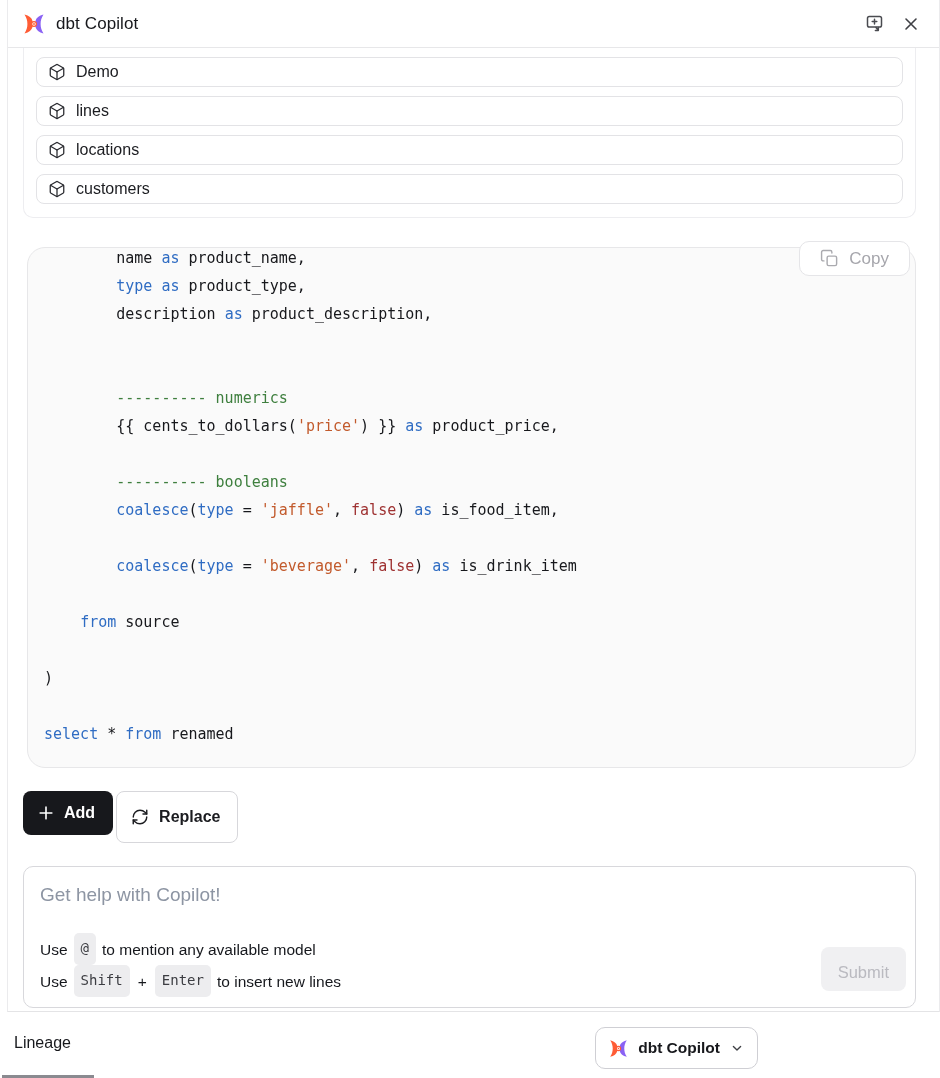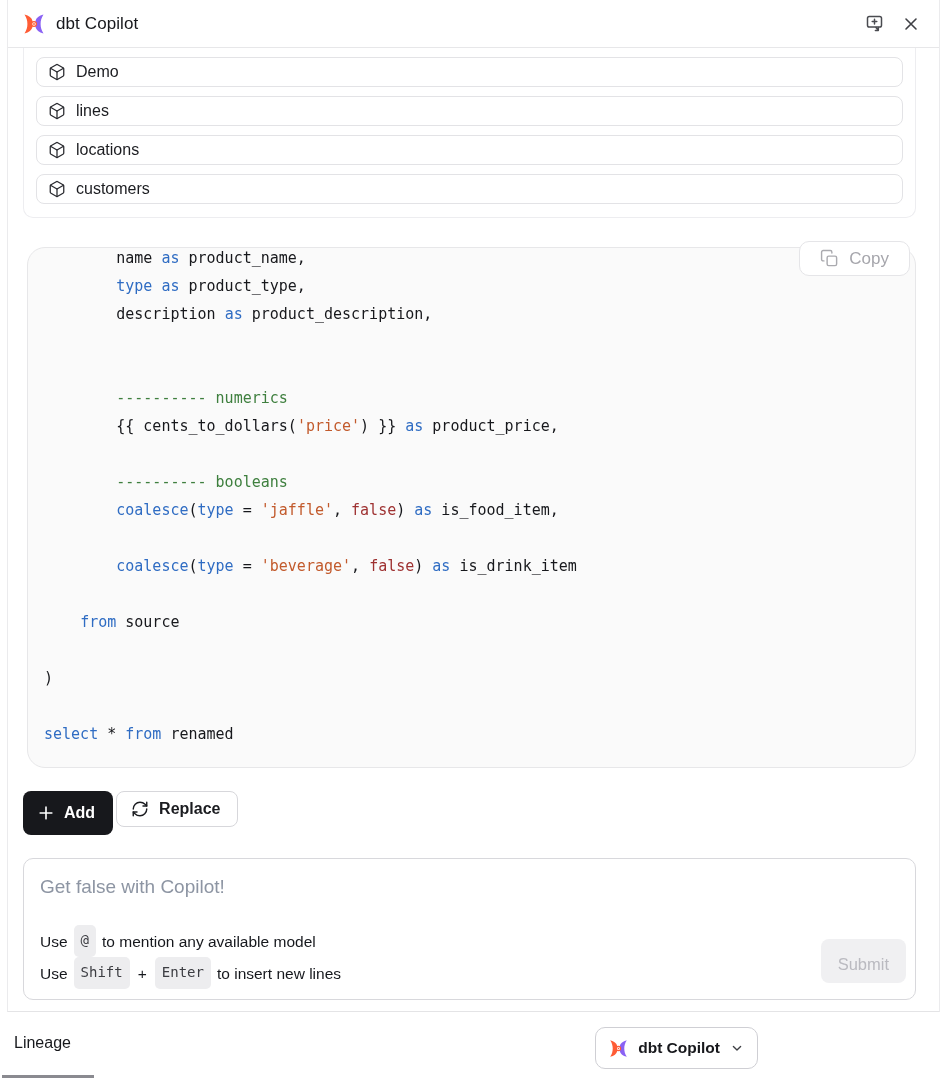--- a/index.html
+++ b/index.html
@@ -71,21 +71,21 @@
 
   
   .actions { margin:23px 0 0 15px; display:flex; gap:3px; }
   .btn-add {
     background:#17181c; color:#fff; border:none; border-radius:8px;
     height:44px; padding:0 18px 0 14px; font-size:16px; font-weight:600; font-family:inherit;
     display:flex; align-items:center; gap:9px; cursor:pointer;
   }
   .btn-replace {
     background:#fff; color:#1b1c20; border:1px solid #d7d7db; border-radius:8px;
-    height:36px; padding:0 17px 0 14px; font-size:16px; font-weight:600; font-family:inherit;
+    height:52px; padding:0 17px 0 14px; font-size:16px; font-weight:600; font-family:inherit;
     display:flex; align-items:center; gap:10px; cursor:pointer;
   }
 
   
   .prompt-box {
     position:relative; margin:23px 23px 0 15px; height:142px;
     border:1px solid #d8d8dc; border-radius:10px; background:#fff;
     padding:17px 16px 12px 16px; cursor:text;
   }
   .placeholder { font-size:19px; color:#8d95a3; }
@@ -227,21 +227,21 @@
             <path d="M21 3v5h-5"></path>
             <path d="M21 12a9 9 0 0 1-9 9 9.75 9.75 0 0 1-6.74-2.74L3 16"></path>
             <path d="M8 16H3v5"></path>
           </svg>
         </span>
         <span>Replace</span>
       </button>
     </div>
 
     <div class="prompt-box" role="textbox">
-      <div class="placeholder">Get false with Copilot!</div>
+      <div class="placeholder">Get help with Copilot!</div>
       <div class="hints">
         <div class="hint-line">
           <span>Use</span>
           <kbd>@</kbd>
           <span>to mention any available model</span>
         </div>
         <div class="hint-line">
           <span>Use</span>
           <kbd>Shift</kbd>
           <span class="plus-sep">+</span>

